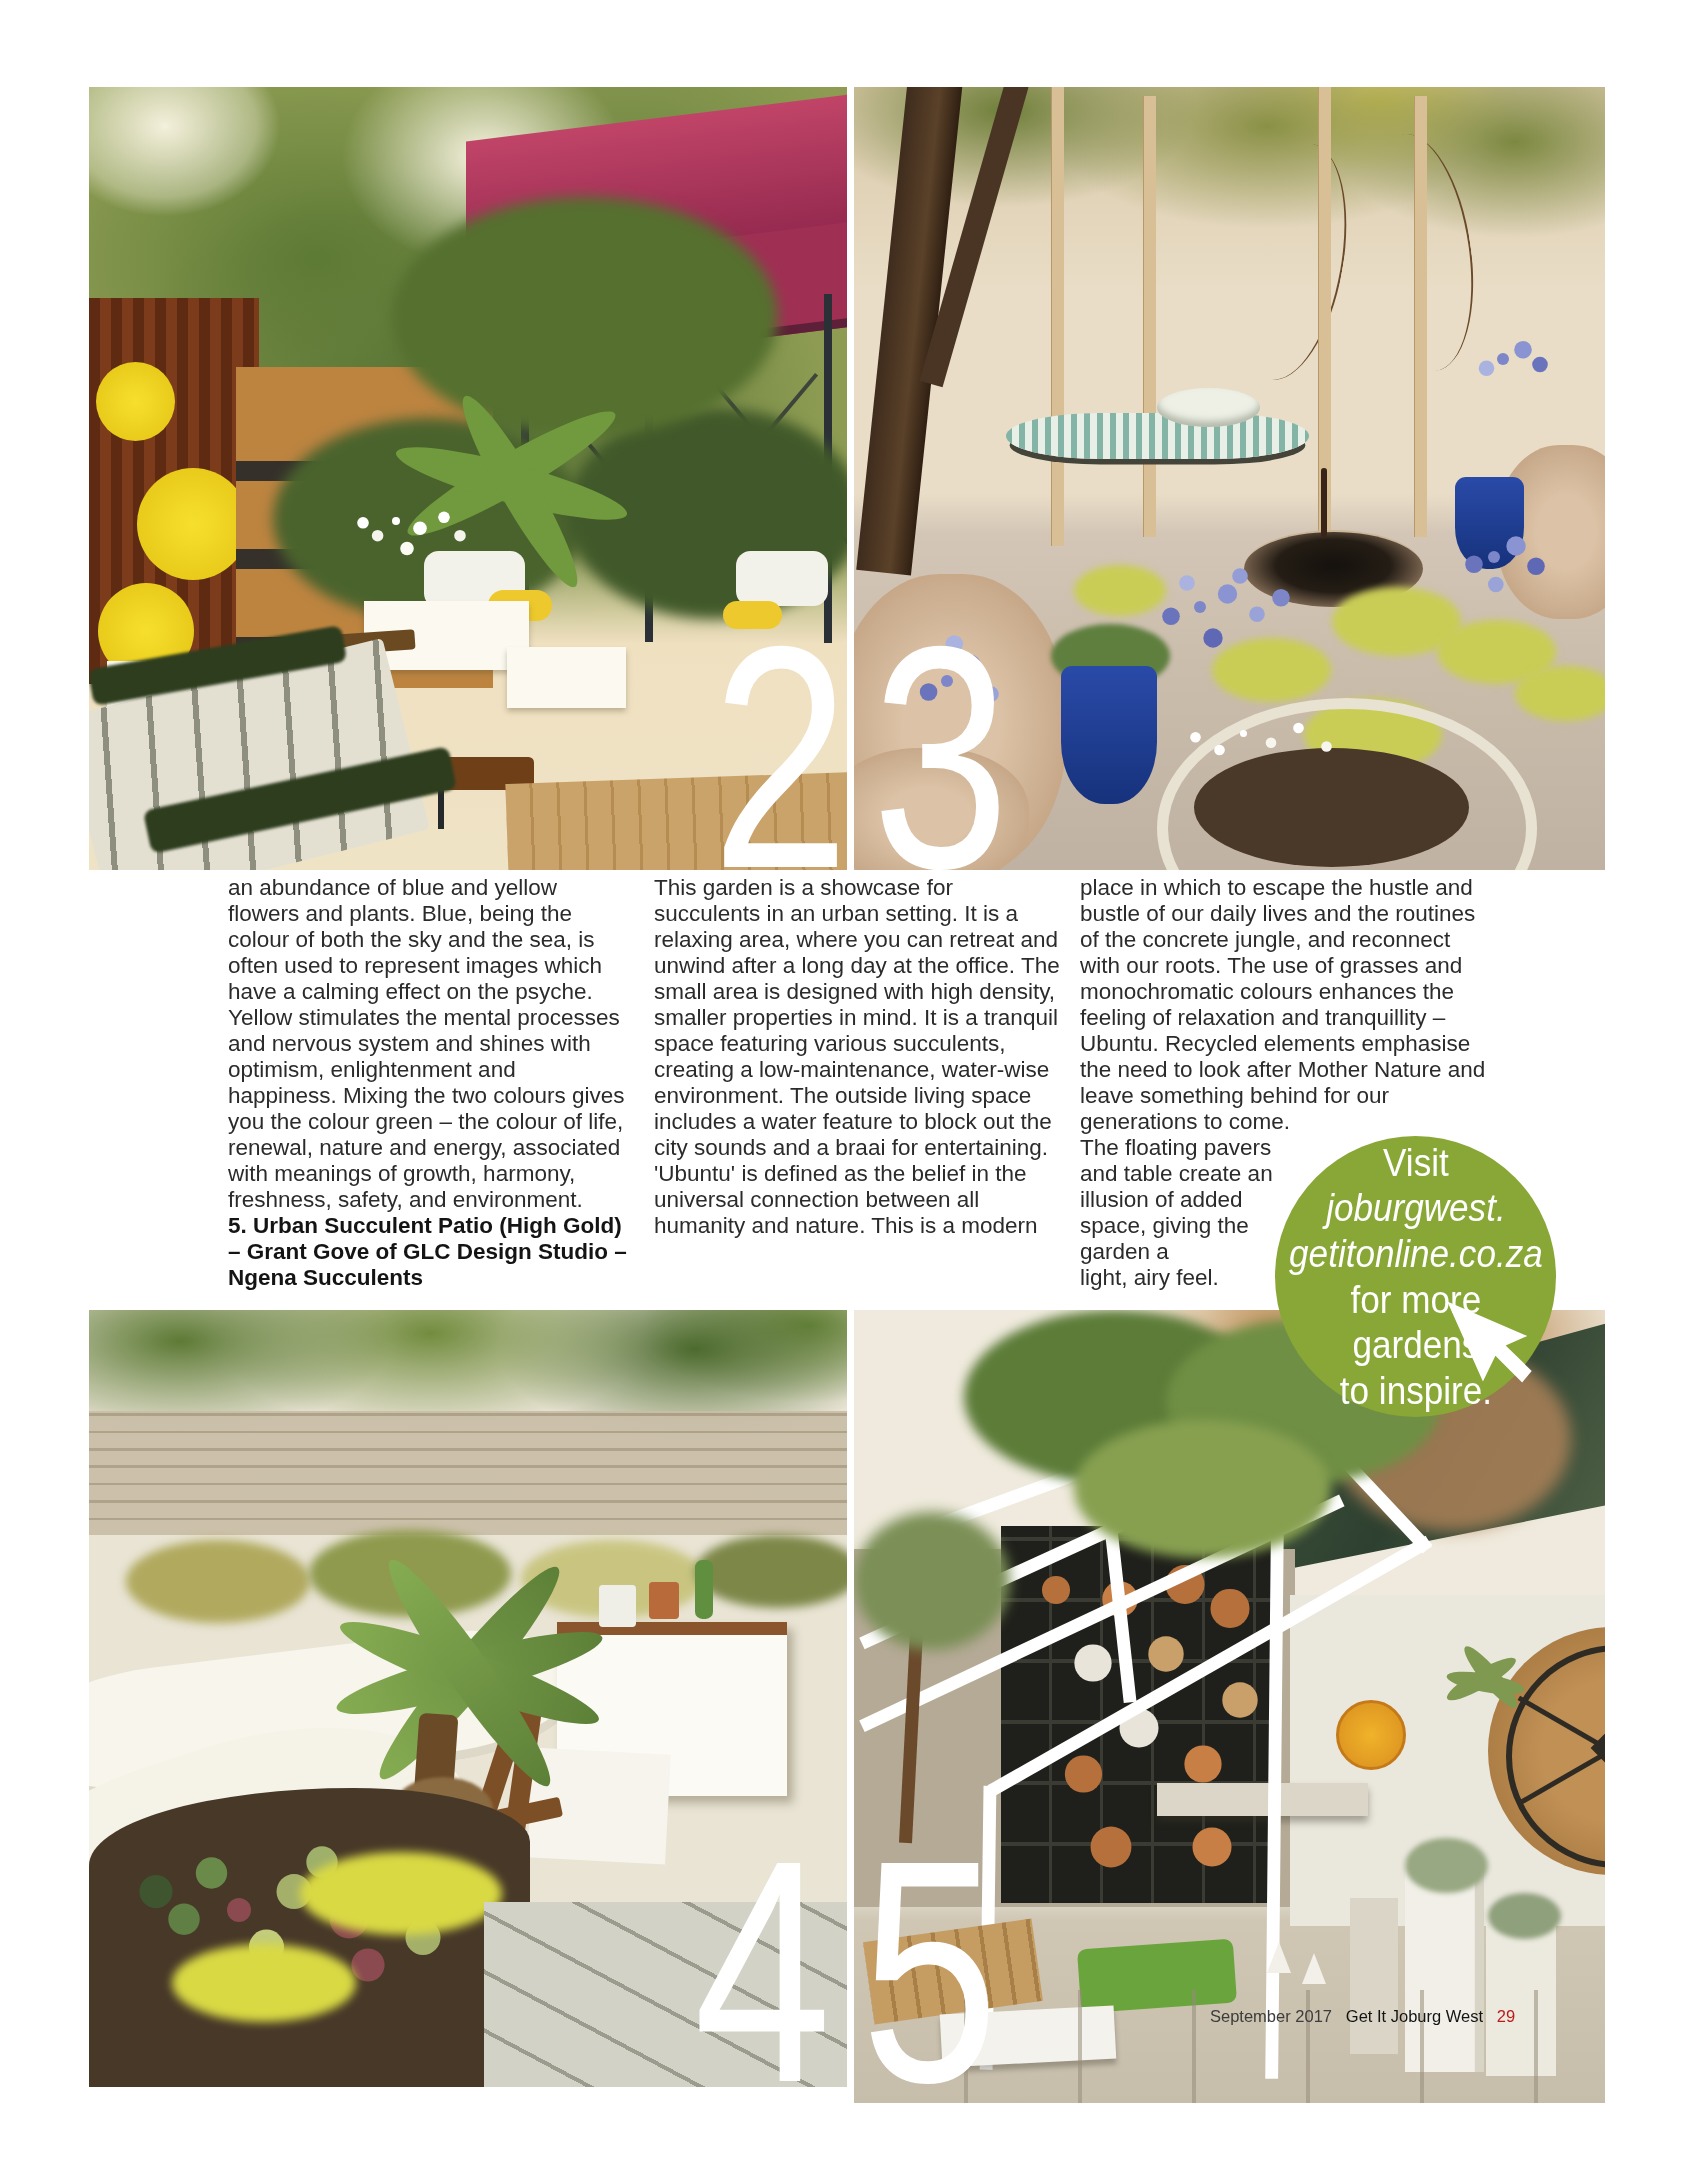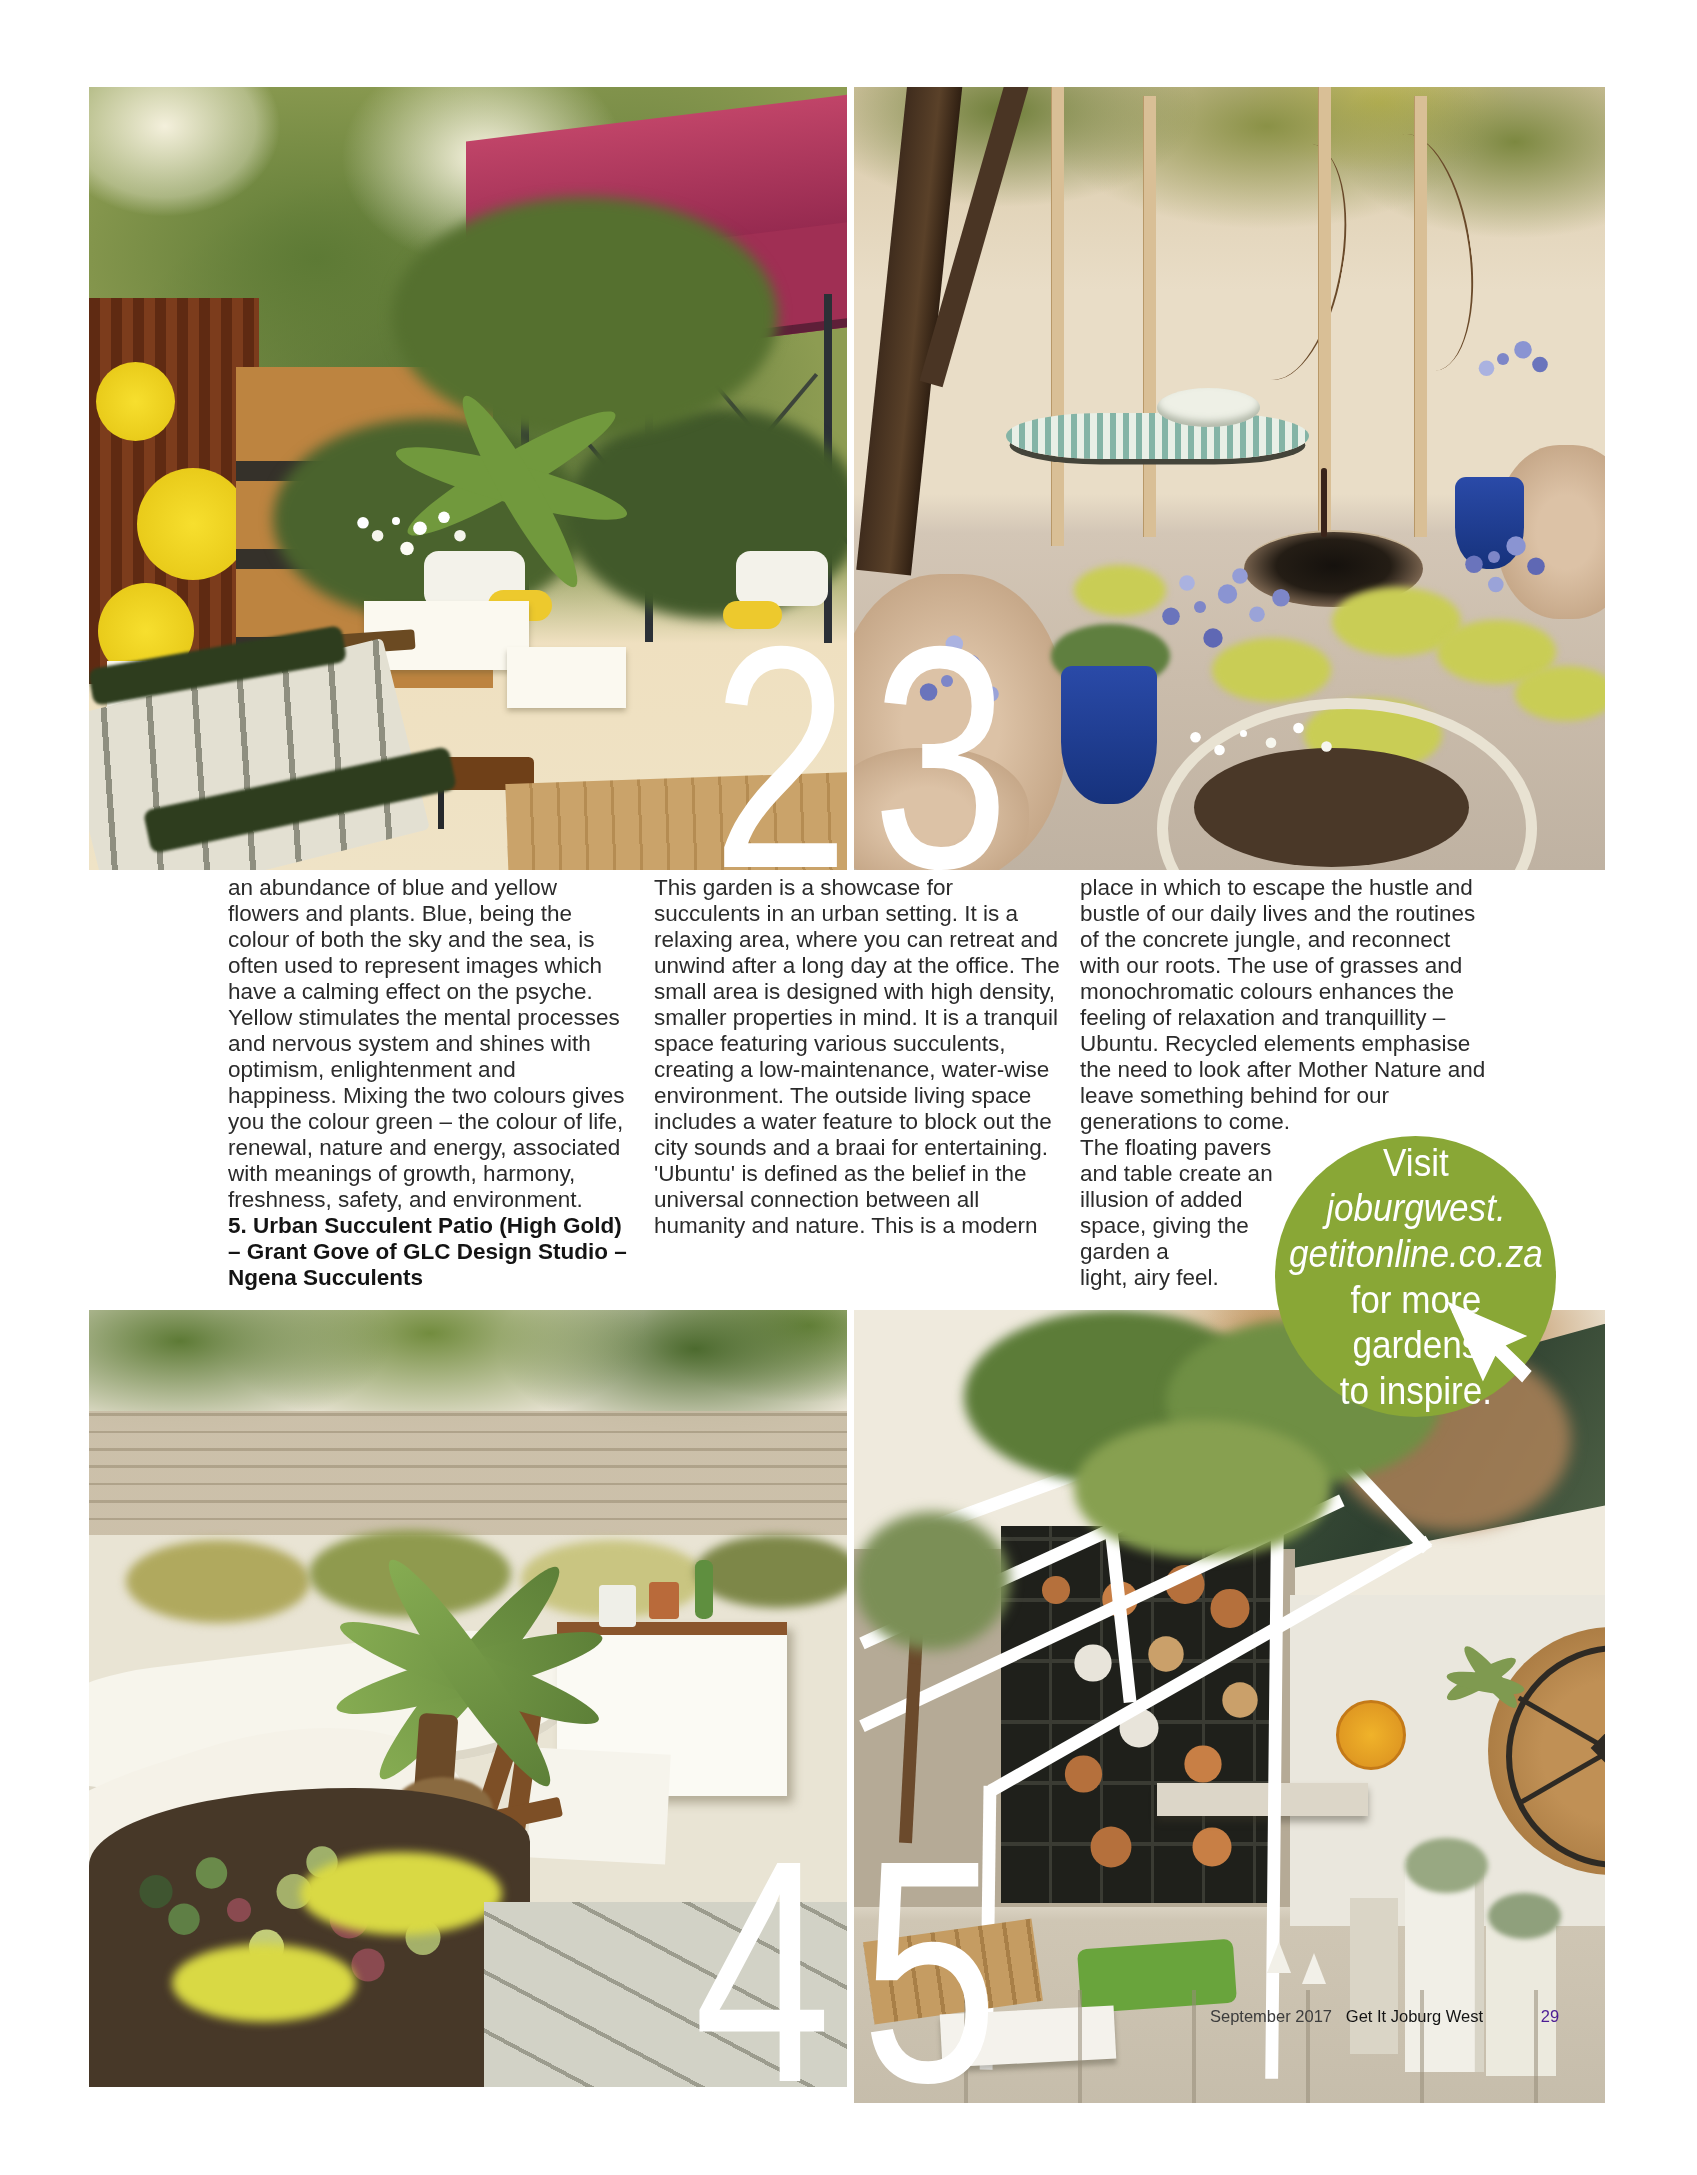--- a/index.html
+++ b/index.html
@@ -26,21 +26,21 @@
 
   
   #badge{position:absolute;left:1275px;top:1136px;width:281px;height:281px;border-radius:50%;background:#89a736;z-index:4;display:flex;flex-direction:column;align-items:center;justify-content:center;color:#fff;text-align:center;transform-origin:center;}
   #badge .btxt{transform:scaleX(.9);font-size:39px;line-height:1.17;}
   #badge .it{font-style:italic;}
   #cursor{position:absolute;left:1453px;top:1284px;width:92px;height:118px;z-index:5;transform:rotate(-24deg);}
 
   
   #footer{position:absolute;left:1210px;top:2007px;z-index:6;font-size:16.5px;color:#3c3c3c;white-space:nowrap;}
   #footer .ft-title{font-weight:normal;color:#141414;}
-  #footer .ft-page{color:#4c1d95;margin-left:44px;}
+  #footer .ft-page{color:#b91c1c;}
 
   
   #photo1{left:89px;top:87px;width:758px;height:783px;background-color:#8d9c52;
     background-image:
       linear-gradient(rgba(0,0,0,0) 58%, #efe0c0 71%, #efe3c6 100%),
       radial-gradient(ellipse 165px 129px at 10% 5%, #f4f0dc 0%, rgba(244,240,220,.4) 55%, rgba(0,0,0,0) 70%),
       radial-gradient(ellipse 202px 156px at 52% 9%, #f7f3e0 0%, rgba(0,0,0,0) 70%),
       radial-gradient(ellipse 395px 275px at 30% 22%, #5d7a35 0%, rgba(0,0,0,0) 72%),
       radial-gradient(ellipse 349px 266px at 72% 15%, #6c8340 0%, rgba(0,0,0,0) 70%),
       radial-gradient(ellipse 478px 321px at 50% 40%, #4f6b31 0%, rgba(0,0,0,0) 75%);}

